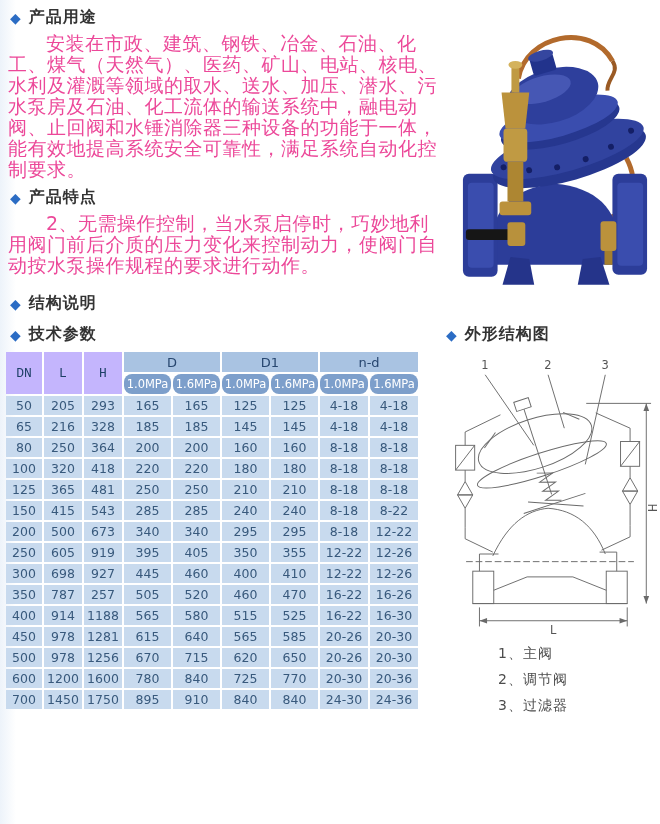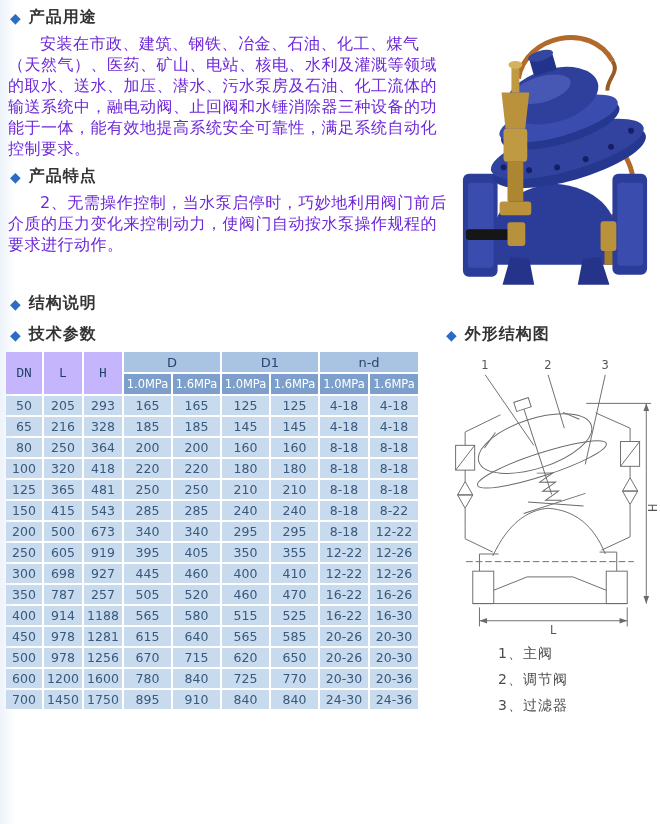--- a/index.html
+++ b/index.html
@@ -14,38 +14,38 @@
   .page { width: 660px; height: 824px; padding: 5px 6px 0 8px; }
 
   .sec-title {
     display: flex; align-items: center; gap: 7px;
     font-size: 16px; font-weight: bold; color: #333333;
     margin: 2px 0 5px 2px; letter-spacing: 1px;
   }
   .diamond { color: #2b6cc4; font-size: 14px; line-height: 1; font-weight: normal; }
 
   .para {
-    font-size: 16px; line-height: 21px; color: #6d28d9;
+    font-size: 19px; line-height: 21px; color: #ec4899;
     text-indent: 2em; margin-bottom: 7px; letter-spacing: 0.5px;
   }
   .top-wrap { overflow: visible; }
   .photo { float: right; width: 198px; height: 280px; margin: 2px 0 4px 8px; }
 
   .structure-sec { clear: both; margin-top: 6px; }
 
   .columns { display: flex; margin-top: 8px; }
   .col-left { width: 422px; flex: 0 0 auto; }
   .col-right { flex: 1 1 auto; padding-left: 4px; }
   .col-right .sec-title { margin-left: 12px; }
 
   table.params { border-collapse: separate; border-spacing: 2px; margin-left: -4px; table-layout: fixed; }
   .params th, .params td { text-align: center; vertical-align: middle; font-weight: normal; padding: 0; }
   .params th.main  { background: #c4b5fd; color: #1d3f66; font-size: 13px; font-family: Liberation Mono, monospace; }
   .params th.spanh { background: #a9c3e2; color: #27466f; font-size: 13px; height: 20px; }
-  .params th.sub   { background: #7d9fcb; color: #ffffff; font-size: 11.5px; height: 20px; }
+  .params th.sub   { background: #7d9fcb; color: #ffffff; font-size: 11.5px; height: 20px; border-radius: 8px; }
   .params td { background: #c8daee; color: #38597c; font-size: 12.5px; height: 19px; }
 
   .diagram { display: block; margin: 2px 0 0 2px; width: 228px; height: 286px; }
   .legend { list-style: none; margin: 4px 0 0 64px; }
   .legend li { font-size: 14px; color: #4d4d4d; line-height: 26px; letter-spacing: 1px; }
 
   .dwg { stroke: #6a6a6a; fill: none; stroke-width: 1; }
   .dwg-txt { font-size: 12px; fill: #555; font-family: "DejaVu Sans", sans-serif; }
 </style>
 </head>

